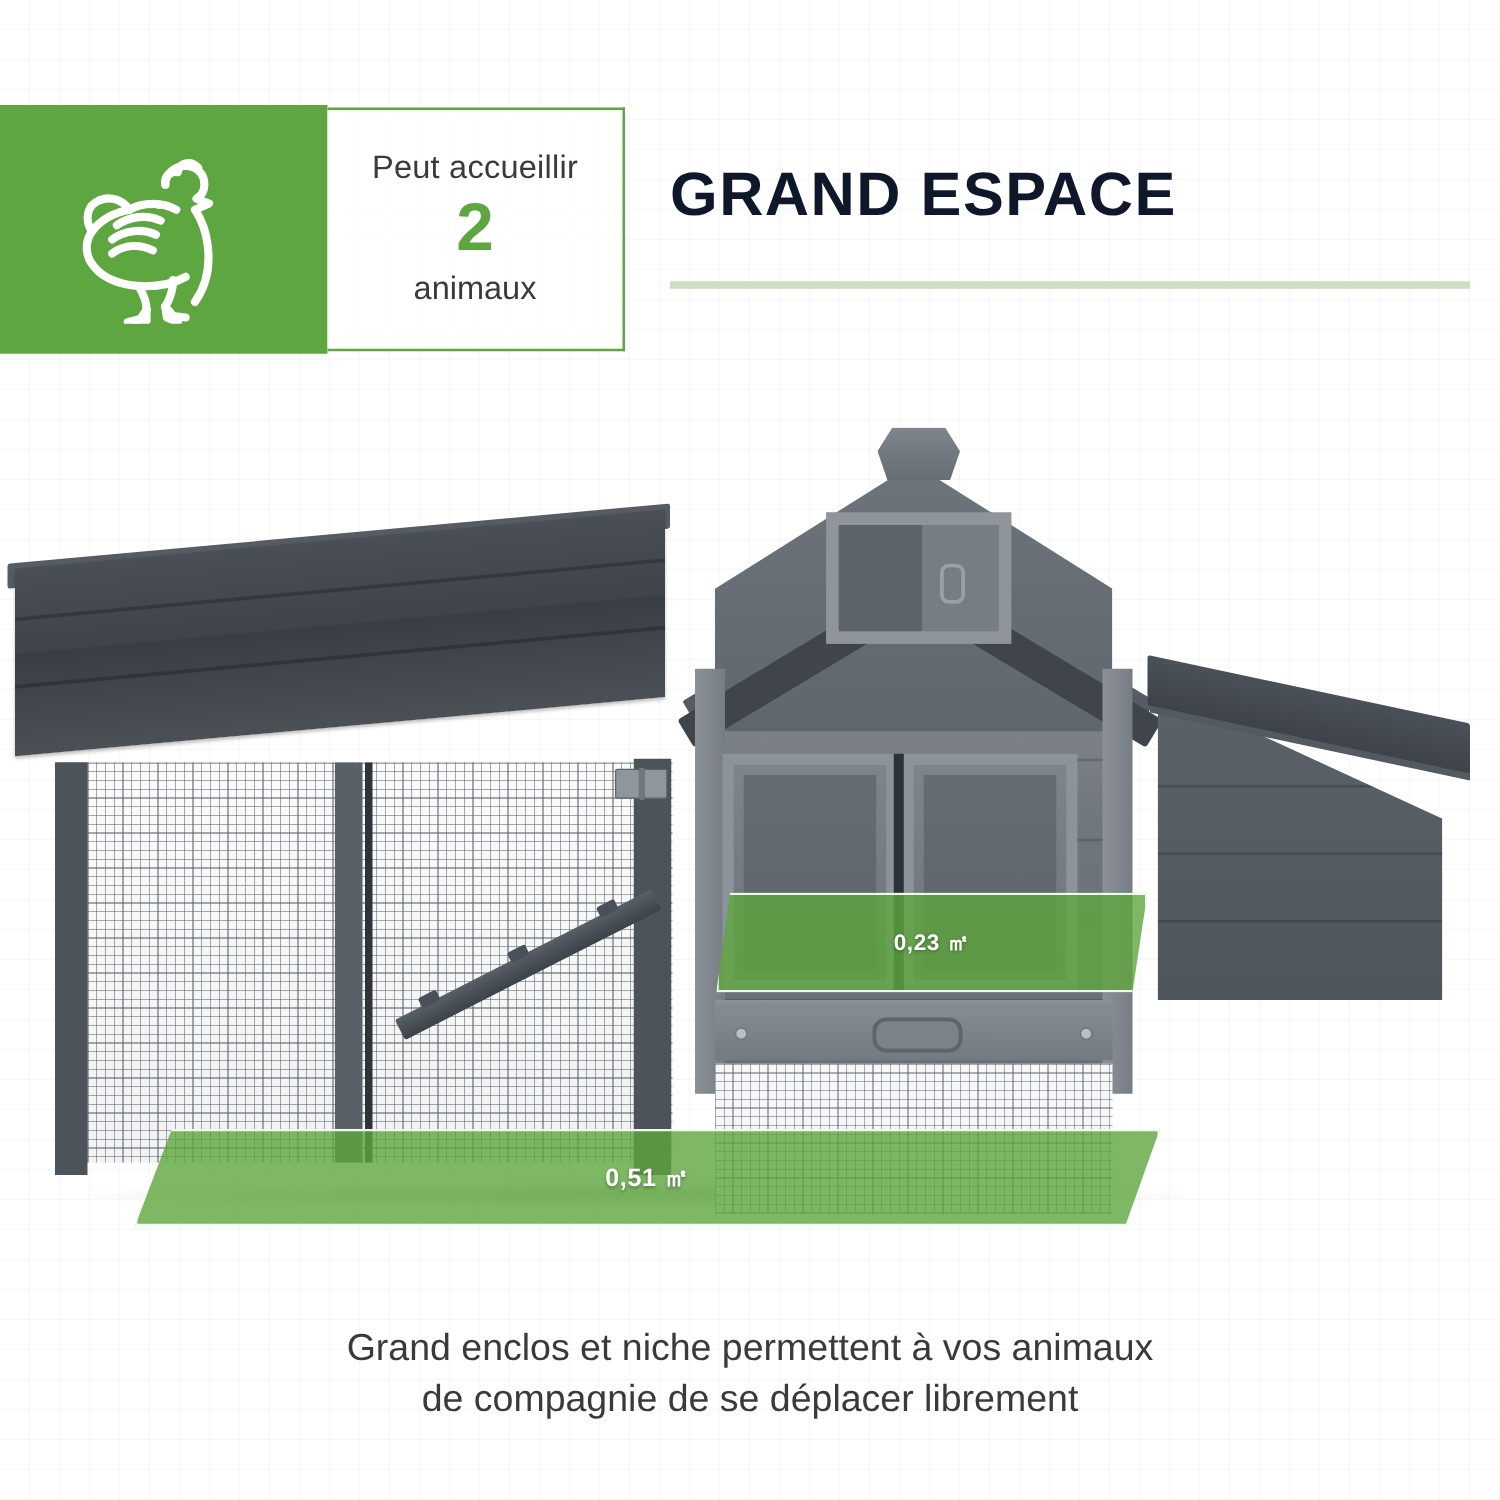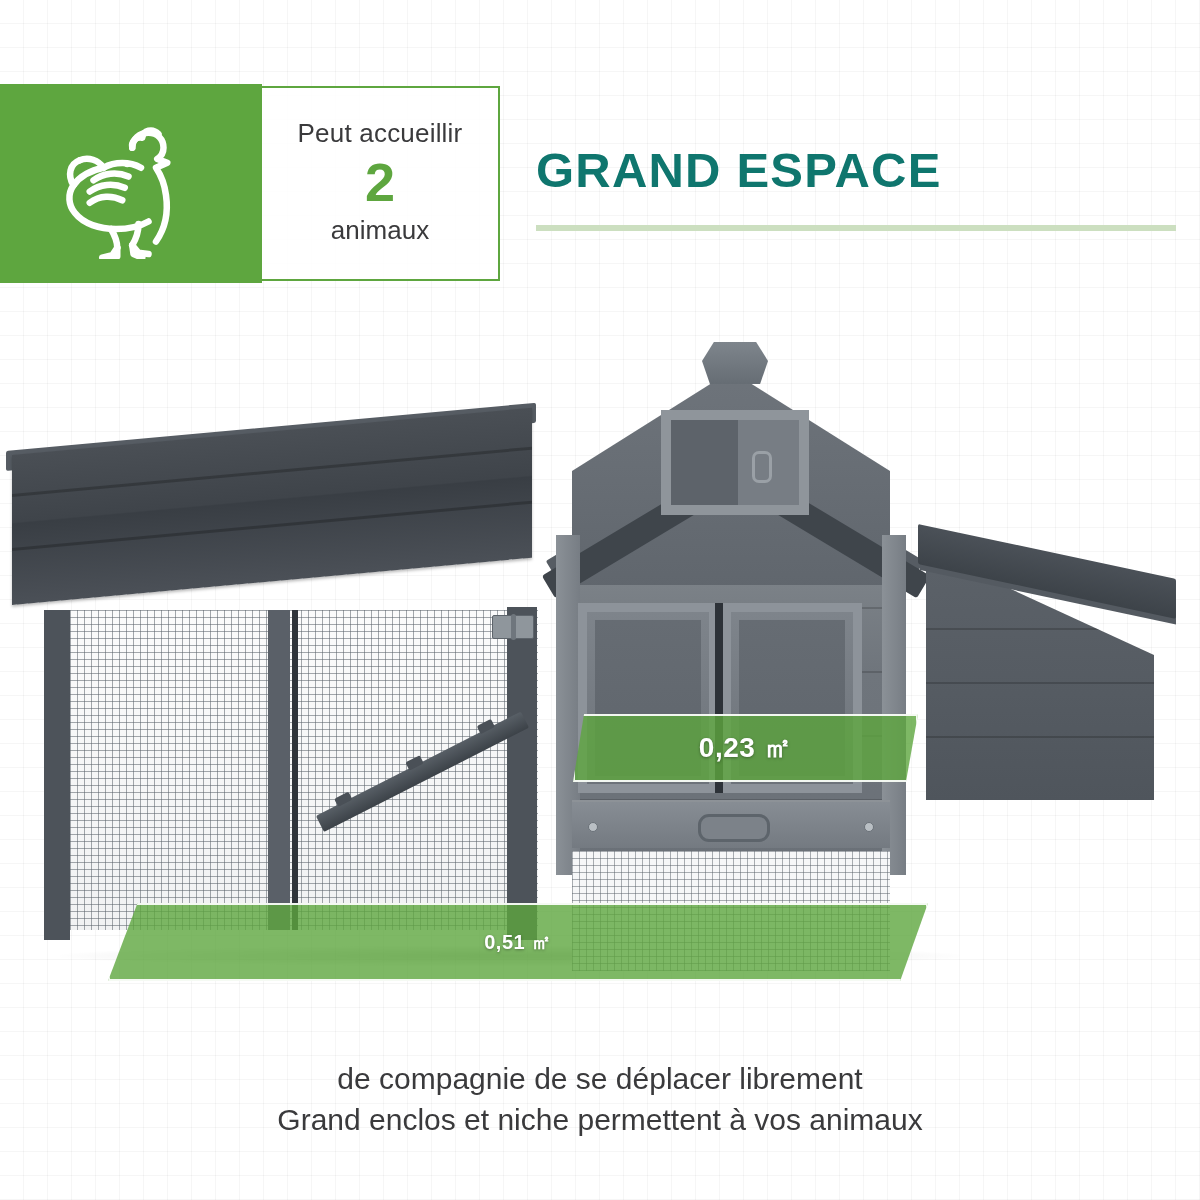--- a/index.html
+++ b/index.html
@@ -50,22 +50,22 @@
   .badge-count{
     font-size:54px;font-weight:bold;color:#5EA63F;
     line-height:1.15;margin:4px 0 2px 0;
   }
   .badge-unit{
     font-size:26px;color:#3A3A3C;line-height:1.1;
   }
 
   
   .title{
-    position:absolute;left:536px;top:146px;
-    font-size:49px;font-weight:bold;color:#0f766e;
+    position:absolute;left:536px;top:132px;
+    font-size:49px;font-weight:bold;color:#0f172a;
     letter-spacing:1.2px;line-height:1;white-space:nowrap;
   }
   .title-rule{
     position:absolute;left:536px;top:225px;width:640px;height:6px;
     background:#CCDFC0;
   }
 
   
   .stage{position:absolute;left:0;top:255px;width:1200px;height:790px;}
 
@@ -242,22 +242,22 @@
   .area-overlay{
     position:absolute;
     display:flex;align-items:center;justify-content:center;
     color:#ffffff;font-weight:bold;letter-spacing:.5px;
     text-shadow:0 1px 3px rgba(0,0,0,.35);
     background:rgba(94,166,63,.80);
     border:2px solid rgba(255,255,255,.92);
     box-sizing:border-box;
   }
   .area-upper{
-    left:573px;top:459px;width:345px;height:68px;
-    font-size:28px;
+    left:573px;top:459px;width:345px;height:80px;
+    font-size:18px;
     clip-path:polygon(3.2% 0,100% 0,96.5% 100%,0 100%);
   }
   .area-lower{
     left:108px;top:648px;width:820px;height:78px;
     font-size:20px;
     clip-path:polygon(3.6% 0,100% 0,96.6% 100%,0 100%);
   }
 
   
   .caption{
@@ -392,15 +392,15 @@
     <div class="nest-roof-2"></div>
     <div class="nest-roof"></div>
   </div>
 
   <div class="area-overlay area-upper">0,23 ㎡</div>
 
   <div class="area-overlay area-lower">0,51 ㎡</div>
 </div>
 
 <div class="caption">
+  <span>Grand enclos et niche permettent à vos animaux</span>
   <span>de compagnie de se déplacer librement</span>
-  <span>Grand enclos et niche permettent à vos animaux</span>
 </div>
 
 </body></html>

